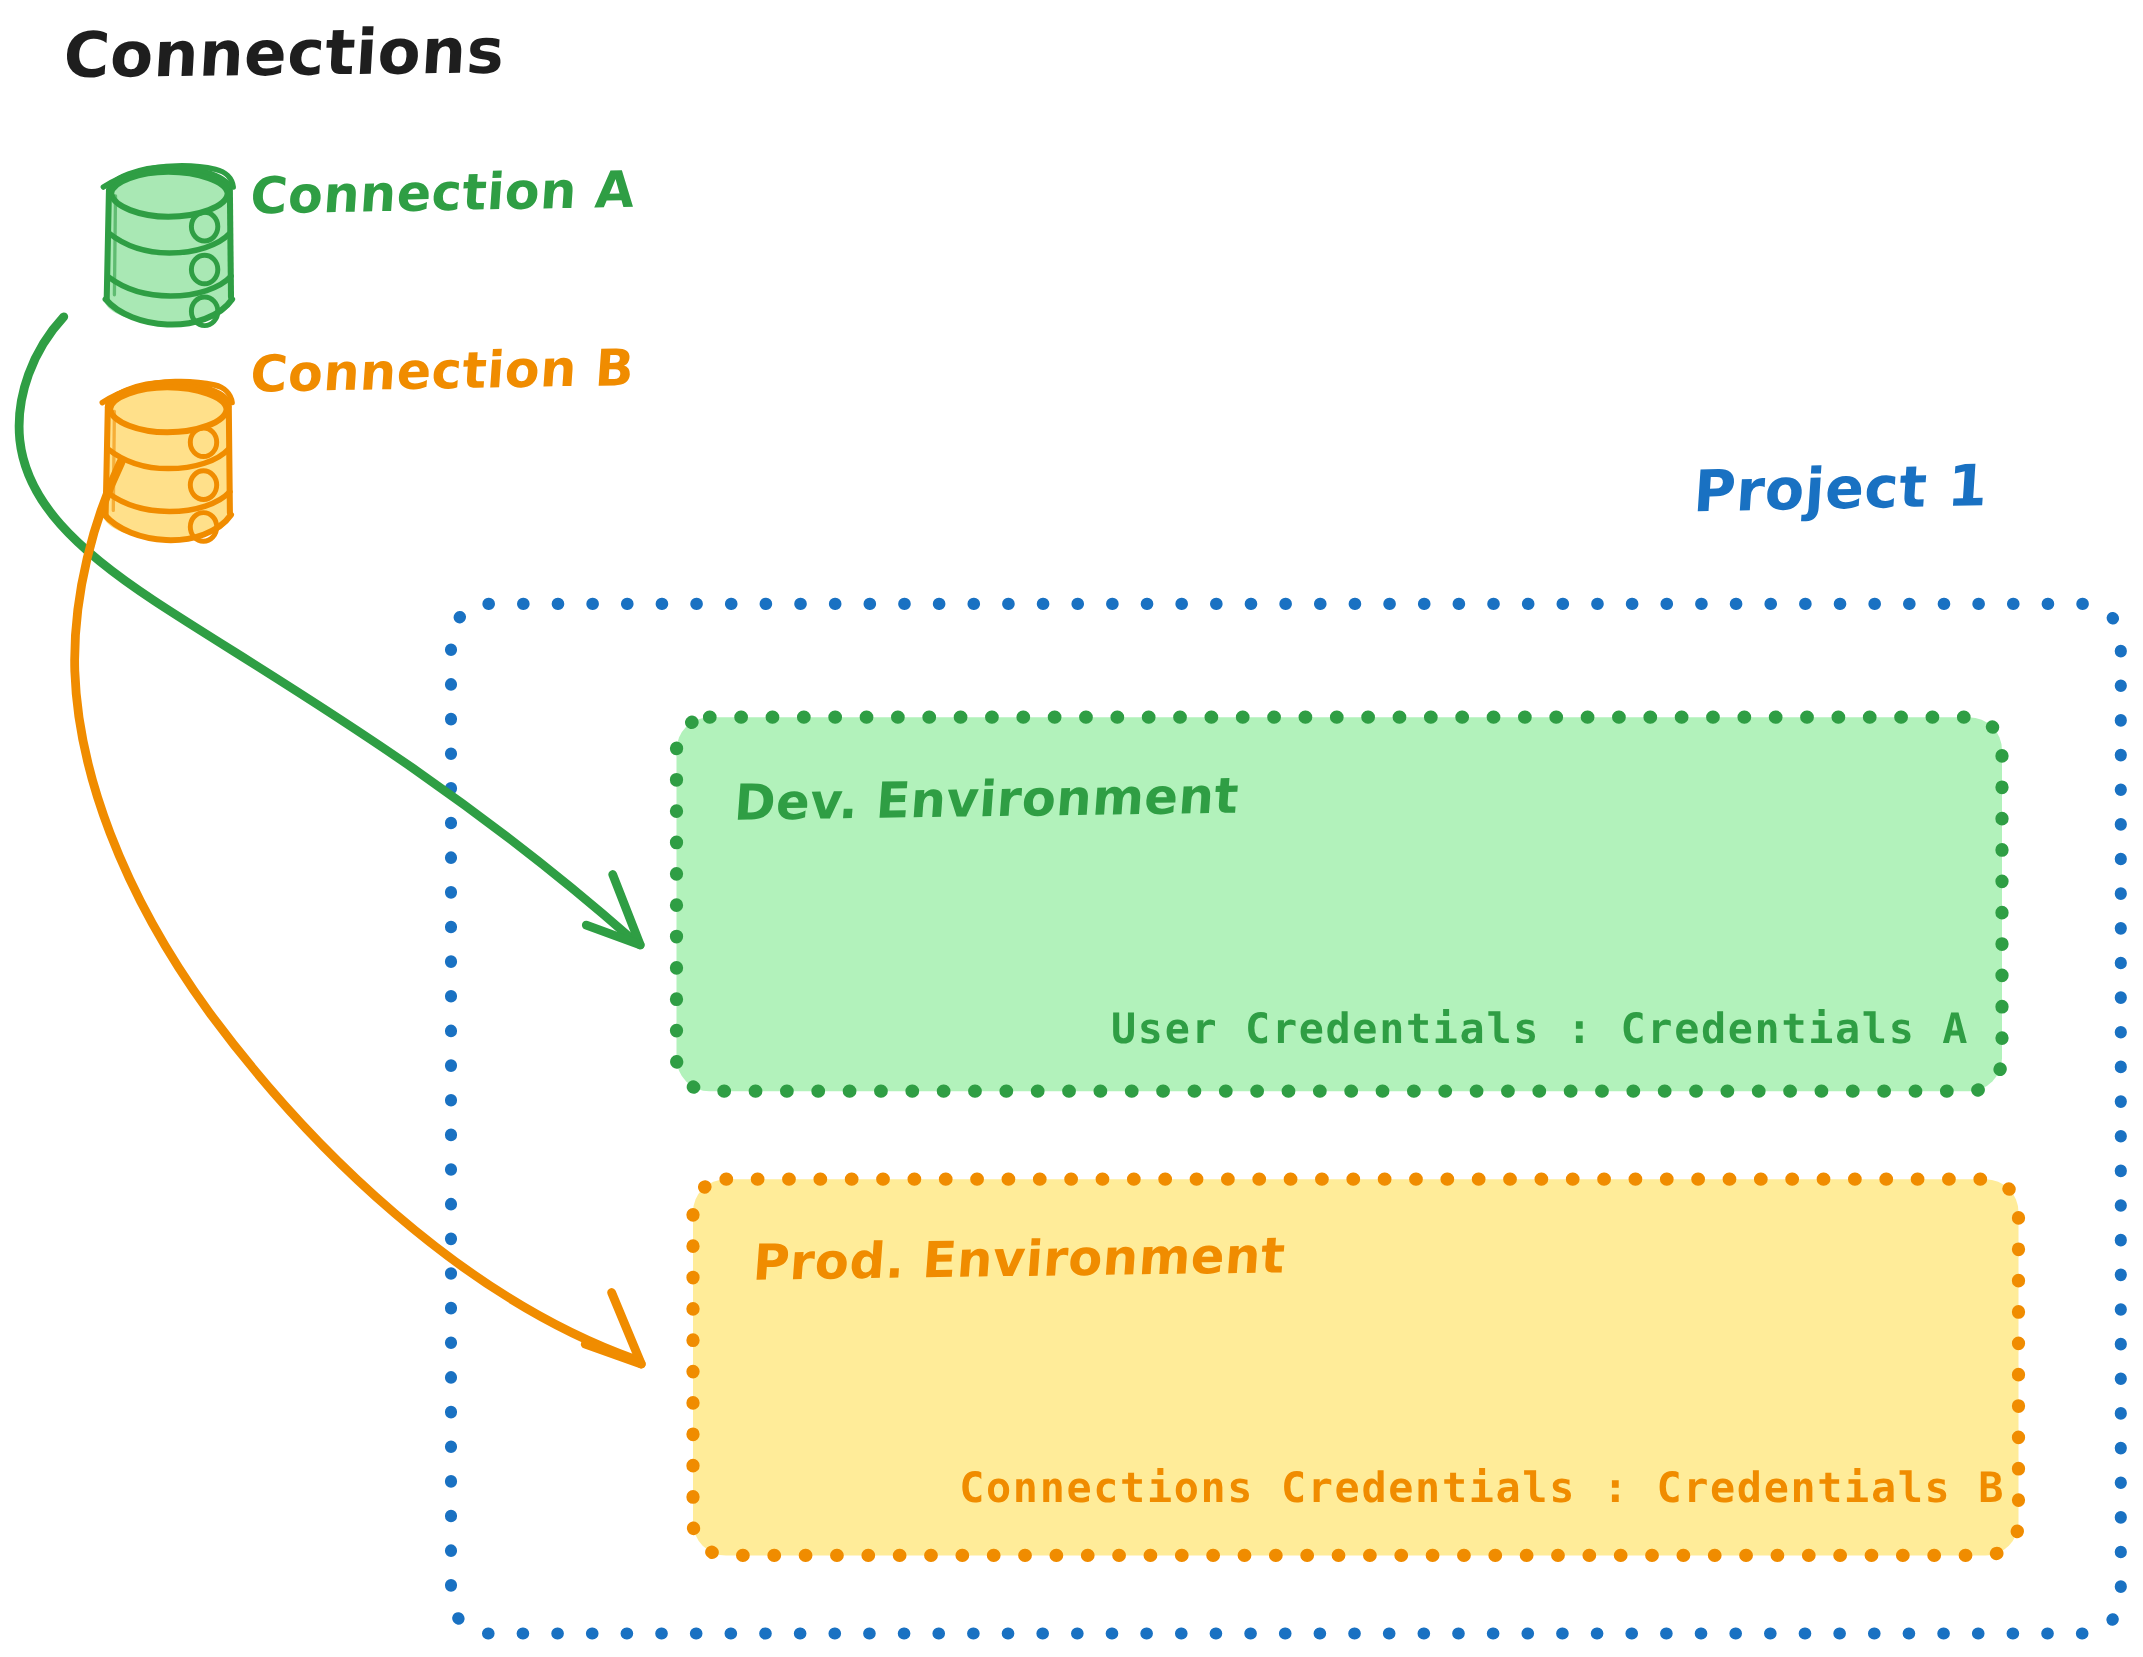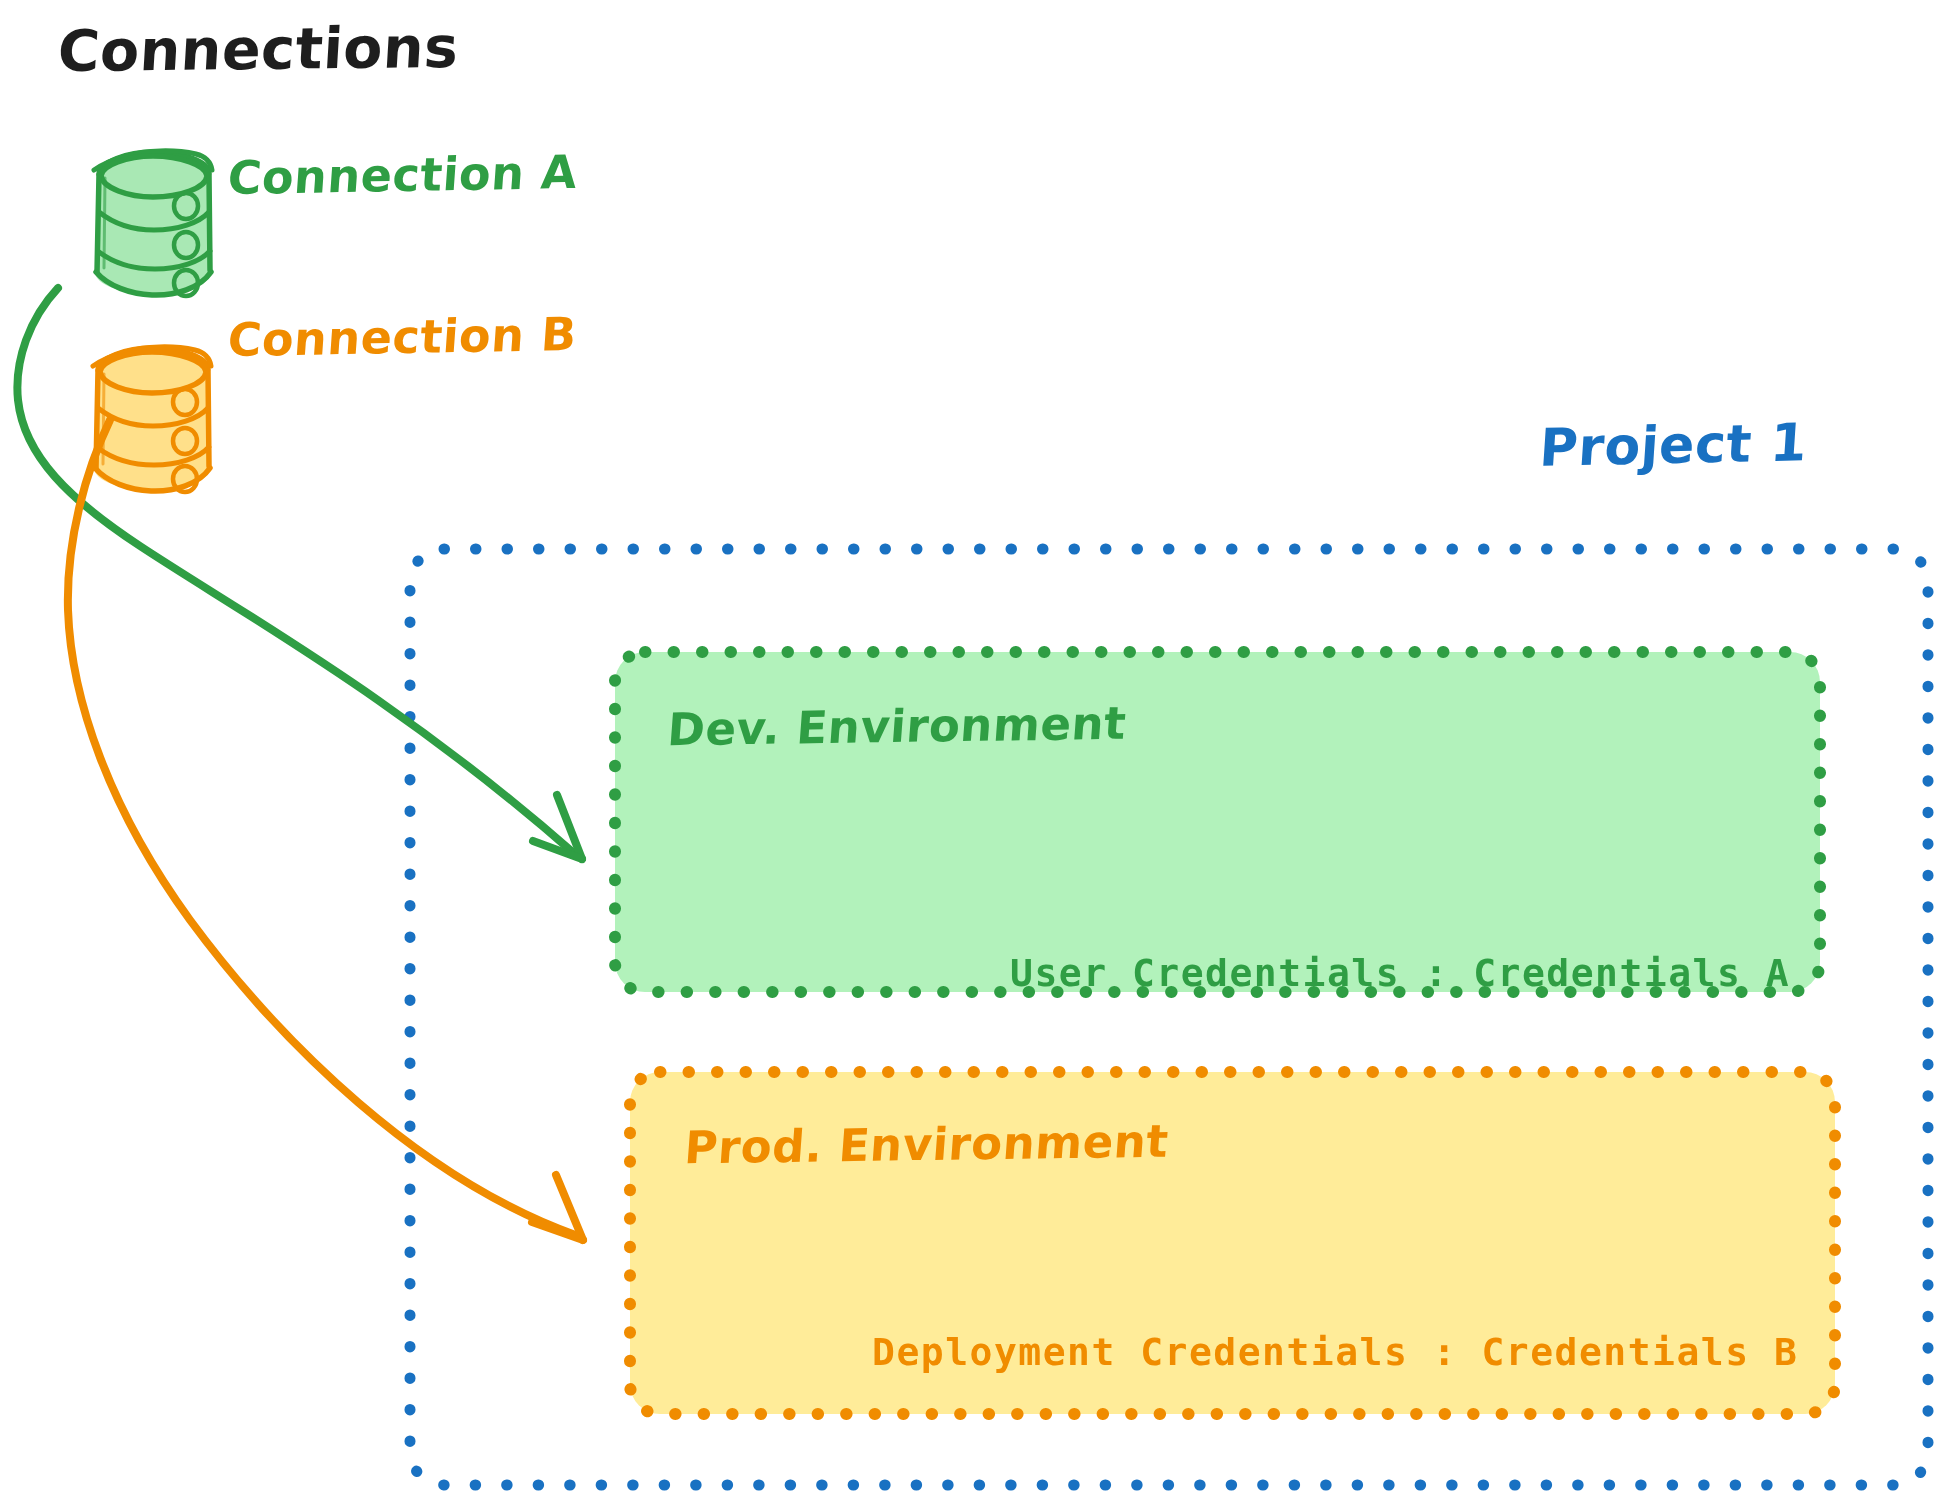--- a/index.html
+++ b/index.html
@@ -71,21 +71,21 @@
     transform: skewX(-5deg) rotate(-0.8deg);
   }
   .env-title.dev  { left: 668px; top: 700px;  color: #2f9e44; }
   .env-title.prod { left: 685px; top: 1118px; color: #f08c00; }
 
   .cred-line {
     position: absolute;
     font-size: 38px;
     letter-spacing: 1.5px;
   }
-  .cred-line.dev  { left: 1010px; top: 913px;  color: #2f9e44; margin-top: 38px; }
+  .cred-line.dev  { left: 1010px; top: 913px;  color: #2f9e44; }
   .cred-line.prod { left: 872px;  top: 1330px; color: #f08c00; }
 </style>
 </head>
 <body>
 
 <div id="root">
 
   <svg class="canvas" viewBox="0 0 1948 1506" xmlns="http://www.w3.org/2000/svg">
 
     <rect x="410" y="549" width="1518" height="936" rx="34" ry="34" fill="none" stroke="#1971c2" stroke-width="11" stroke-linecap="round" stroke-dasharray="0.5 31"></rect>
@@ -163,15 +163,15 @@
   <div class="conn-label b hand">Connection B</div>
 
   <div class="project-title hand">Project 1</div>
 
   <div class="env-title dev hand">Dev. Environment</div>
 
   <div class="cred-line dev mono">User Credentials : Credentials A</div>
 
   <div class="env-title prod hand">Prod. Environment</div>
 
-  <div class="cred-line prod mono">Deployment Credentials : Credentials B</div>
+  <div class="cred-line prod mono">Connections Credentials : Credentials B</div>
 
 </div>
 
 </body></html>

